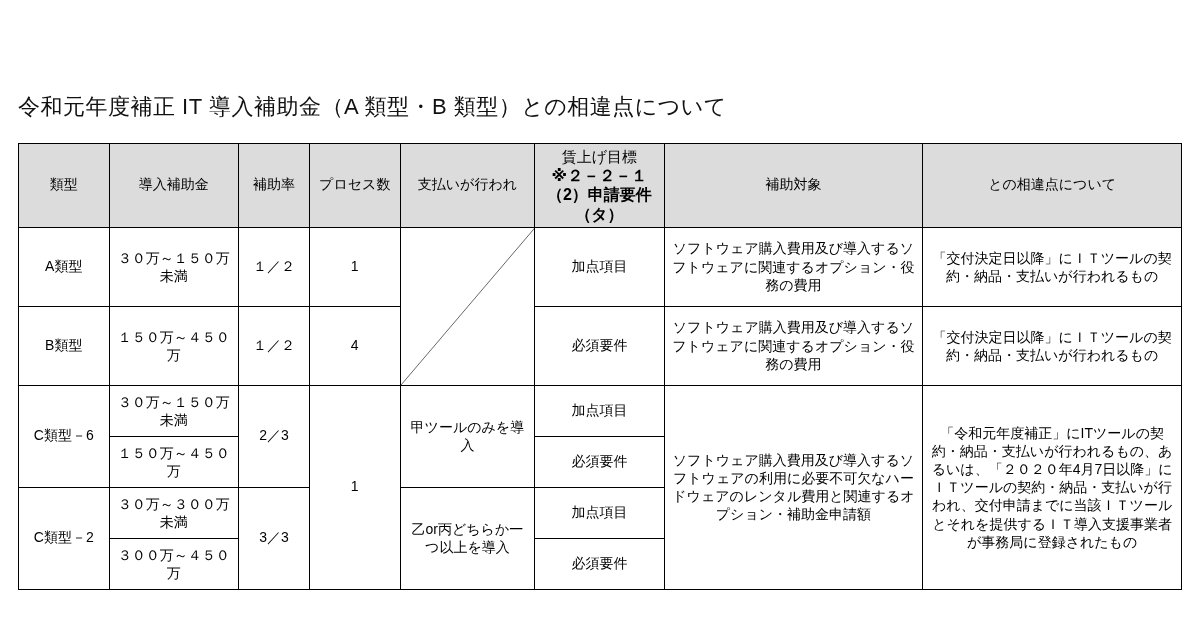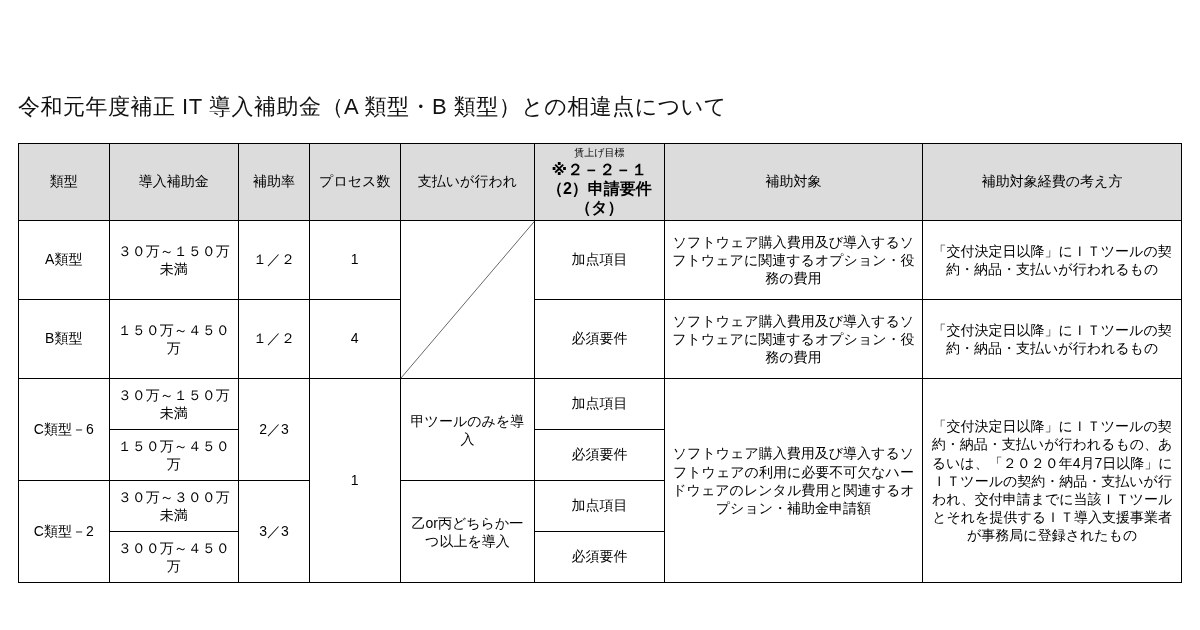--- a/index.html
+++ b/index.html
@@ -63,21 +63,21 @@
   .c-wage    { width: 120px; }
   .c-target  { width: 240px; }
   .c-cost    { width: 240px; }
 
   .small-note {
     font-size: 16px;
     line-height: 1.2;
     display: block;
     font-weight: bold;
   }
-  .wage-head-main { display: block; font-size: 10px; }
+  .wage-head-main { display: block; font-size: 15px; }
 
   
   .slash-cell {
     position: relative;
     padding: 0;
   }
   .slash-cell svg {
     display: block;
     width: 100%;
     height: 100%;
@@ -112,21 +112,21 @@
           <th>類型</th>
           <th>導入補助金</th>
           <th>補助率</th>
           <th>プロセス数</th>
           <th>支払いが行われ</th>
           <th>
             <span class="wage-head-main">賃上げ目標</span>
             <span class="small-note">※２－２－１（2）申請要件（タ）</span>
           </th>
           <th>補助対象</th>
-          <th>補助対象経費の考え方</th>
+          <th>との相違点について</th>
         </tr>
       </thead>
       <tbody>
 
         <tr class="row-ab">
           <td>A類型</td>
           <td class="tall-text">３０万～１５０万未満</td>
           <td>１／２</td>
           <td>1</td>
           <td class="slash-cell" rowspan="2">
@@ -150,21 +150,21 @@
         </tr>
 
         <tr class="row-c">
           <td rowspan="2">C類型－6</td>
           <td class="tall-text">３０万～１５０万未満</td>
           <td rowspan="2">2／3</td>
           <td rowspan="4">1</td>
           <td rowspan="2" class="tall-text">甲ツールのみを導入</td>
           <td>加点項目</td>
           <td rowspan="4" class="tall-text">ソフトウェア購入費用及び導入するソフトウェアの利用に必要不可欠なハードウェアのレンタル費用と関連するオプション・補助金申請額</td>
-          <td rowspan="4" class="tall-text">「交付決定日以降」にＩＴツールの契約・納品・支払いが行われるもの、あるいは、「２０２０年4月7日以降」にＩＴツールの契約・納品・支払いが行われ、交付申請までに当該ＩＴツールとそれを提供するＩＴ導入支援事業者が事務局に登録されたもの</td>
+          <td rowspan="4" class="tall-text">「令和元年度補正」にITツールの契約・納品・支払いが行われるもの、あるいは、「２０２０年4月7日以降」にＩＴツールの契約・納品・支払いが行われ、交付申請までに当該ＩＴツールとそれを提供するＩＴ導入支援事業者が事務局に登録されたもの</td>
         </tr>
 
         <tr class="row-c">
           <td class="tall-text">１５０万～４５０万</td>
           <td>必須要件</td>
         </tr>
 
         <tr class="row-c">
           <td rowspan="2">C類型－2</td>
           <td class="tall-text">３０万～３００万未満</td>

